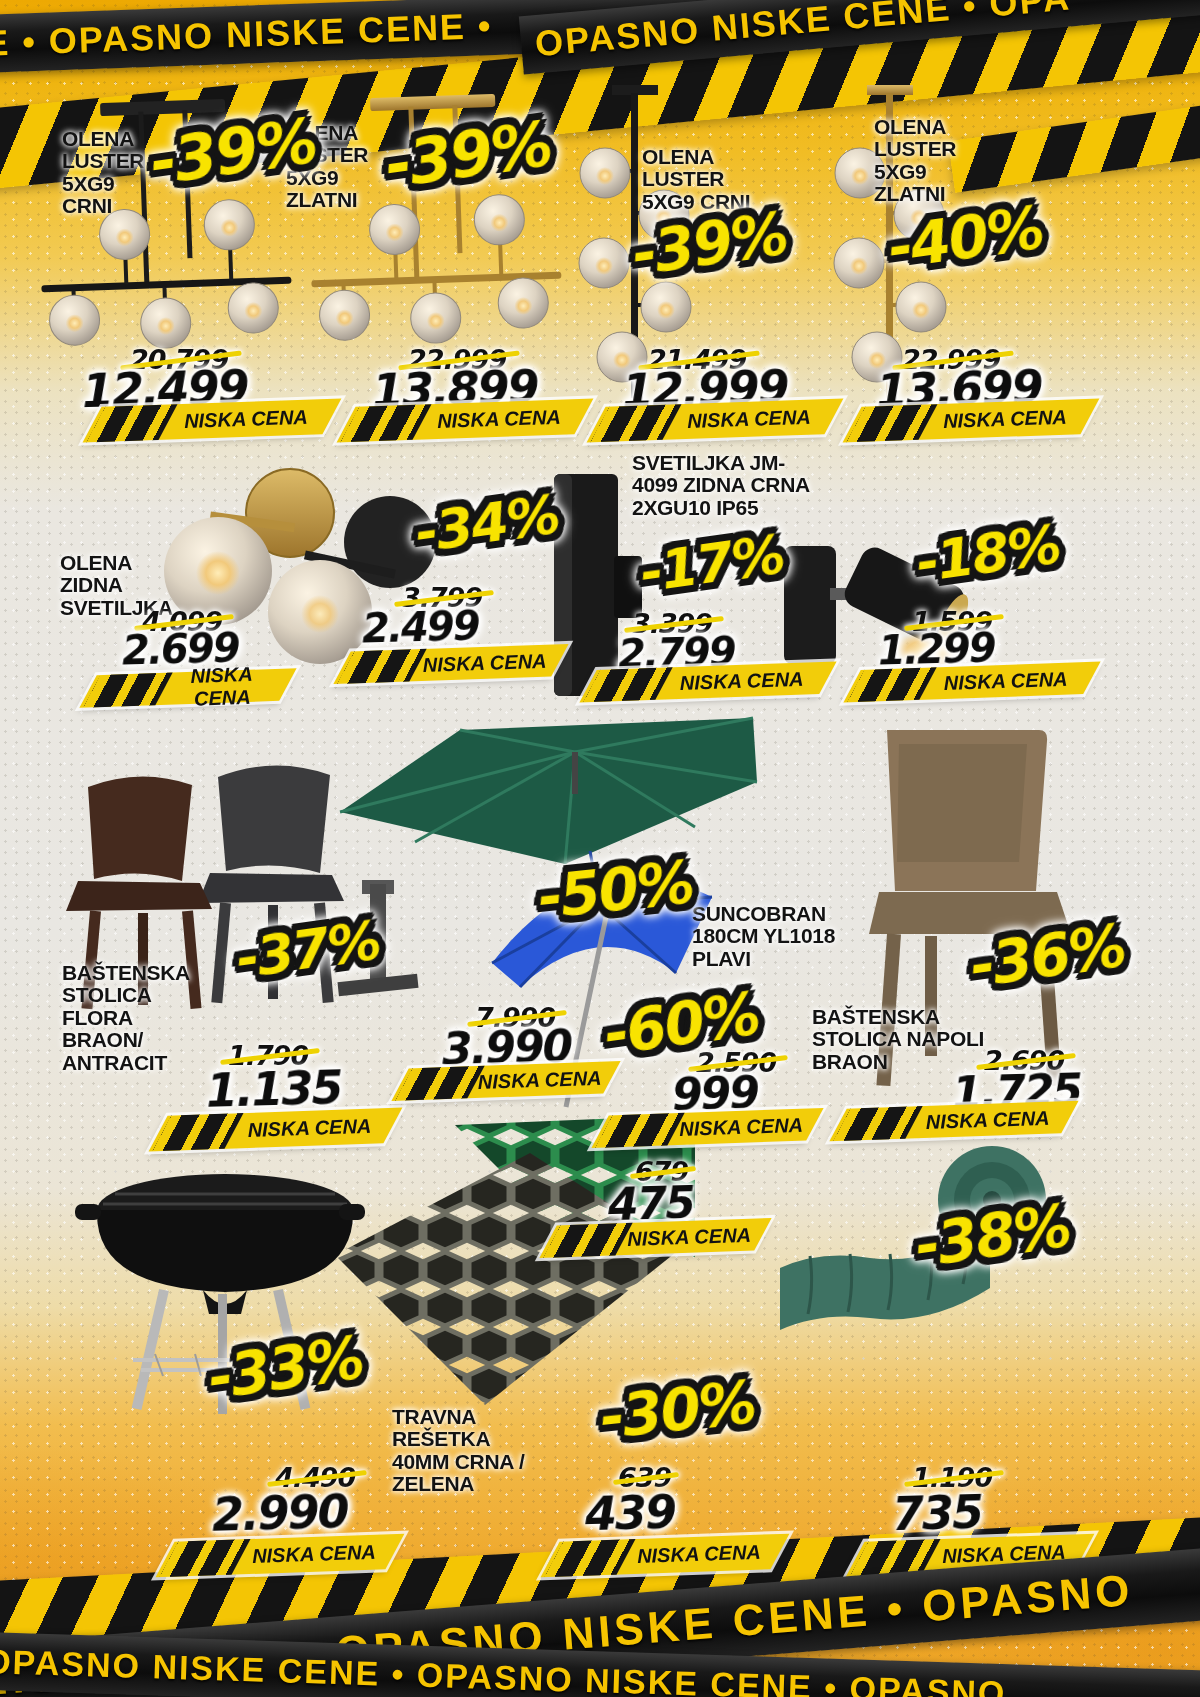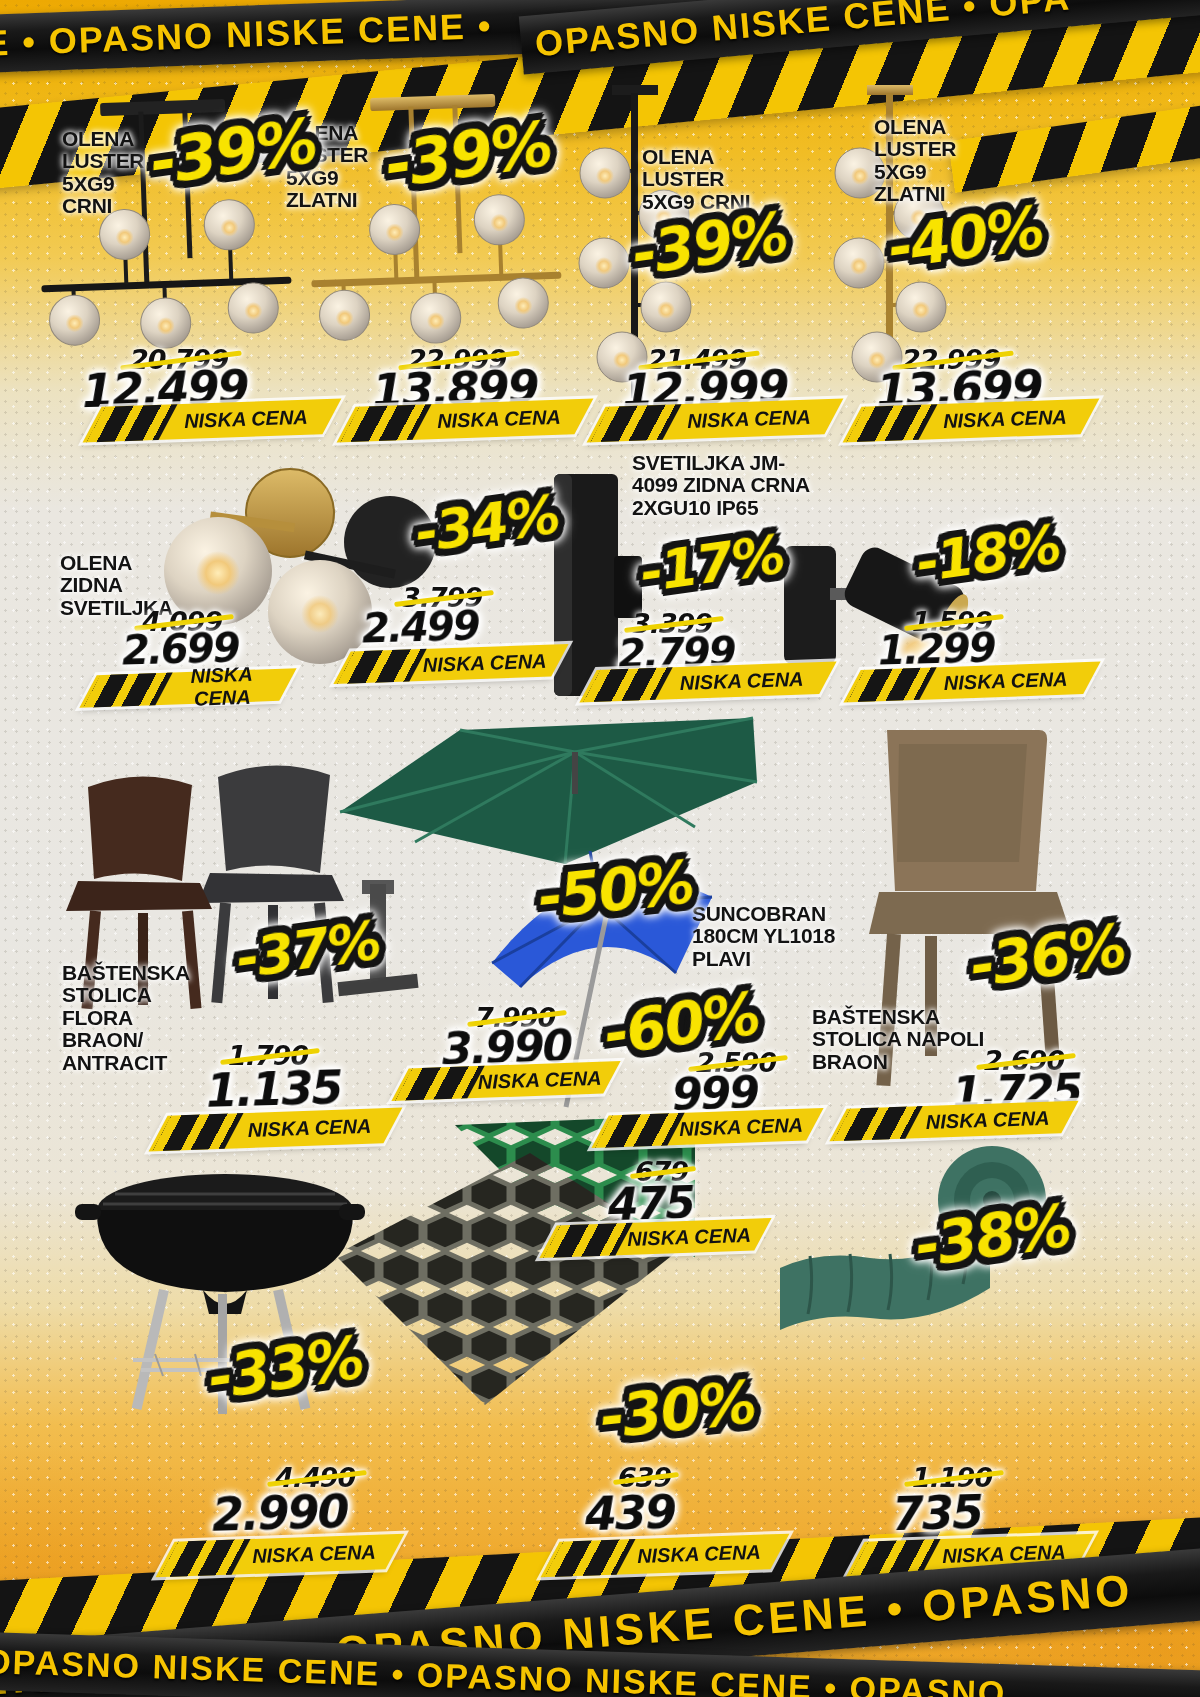--- a/index.html
+++ b/index.html
@@ -368,20 +368,21 @@
       <span class="bstripes"></span>
       <span class="blabel">NISKA CENA</span>
     </div>
 
   <svg class="img" style="left:335px;top:1115px" width="360" height="305" viewBox="0 0 360 305">
     <g transform="translate(0,22)">
       <polygon points="120,-12 360,-22 360,120 210,78" fill="url(#hexG)"></polygon>
       <polygon points="0,118 195,16 345,112 150,268" fill="url(#hexB)"></polygon>
     </g>
   </svg>
+  <div class="name" style="left:392px;top:1406px;width:160px">TRAVNA REŠETKA 40MM CRNA / ZELENA</div>
   <div class="disc d58" style="left:600px;top:1376px;transform:rotate(-6deg)">-30%</div>
   <div class="oldp" style="left:618px;top:1462px"><span>639</span><i class="strike"></i></div>
   <div class="price p46" style="left:585px;top:1486px">439</div>
   <div class="badge" style="left:550px;top:1538px;width:230px">
       <span class="bstripes"></span>
       <span class="blabel">NISKA CENA</span>
     </div>
 
   <svg class="img" style="left:740px;top:1128px" width="330" height="215" viewBox="0 0 330 215">
     <path d="M40,140 q40,-18 90,-10 q60,8 120,-32 l0,62 q-60,38 -120,30 q-50,-6 -90,12 z" fill="#3e7263"></path>

